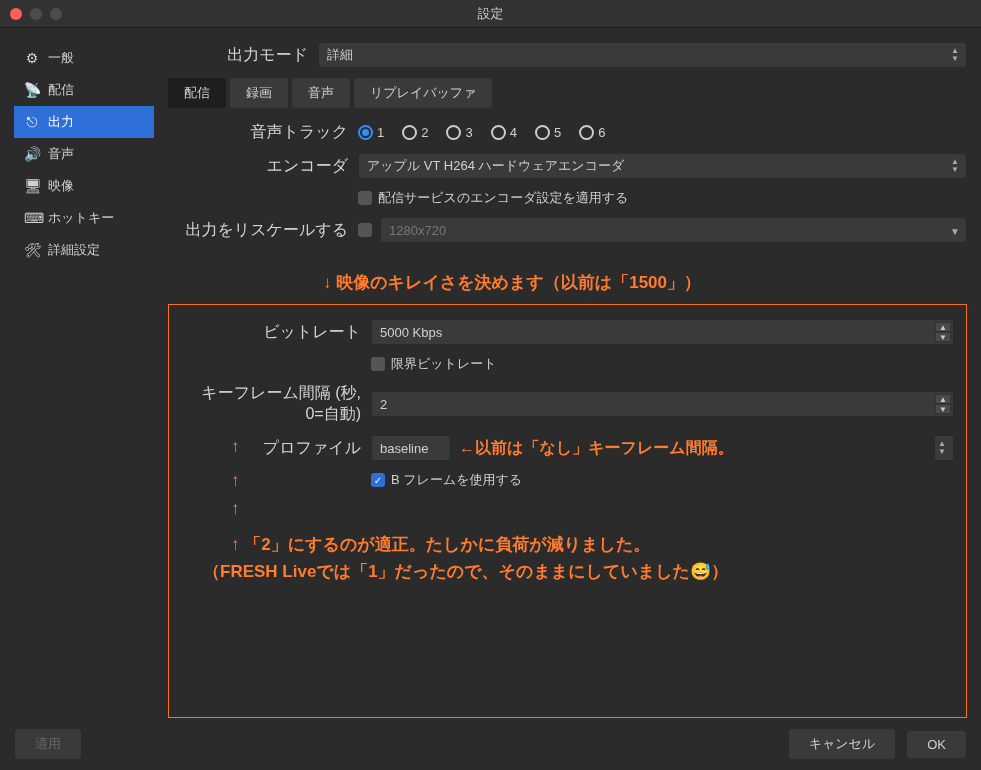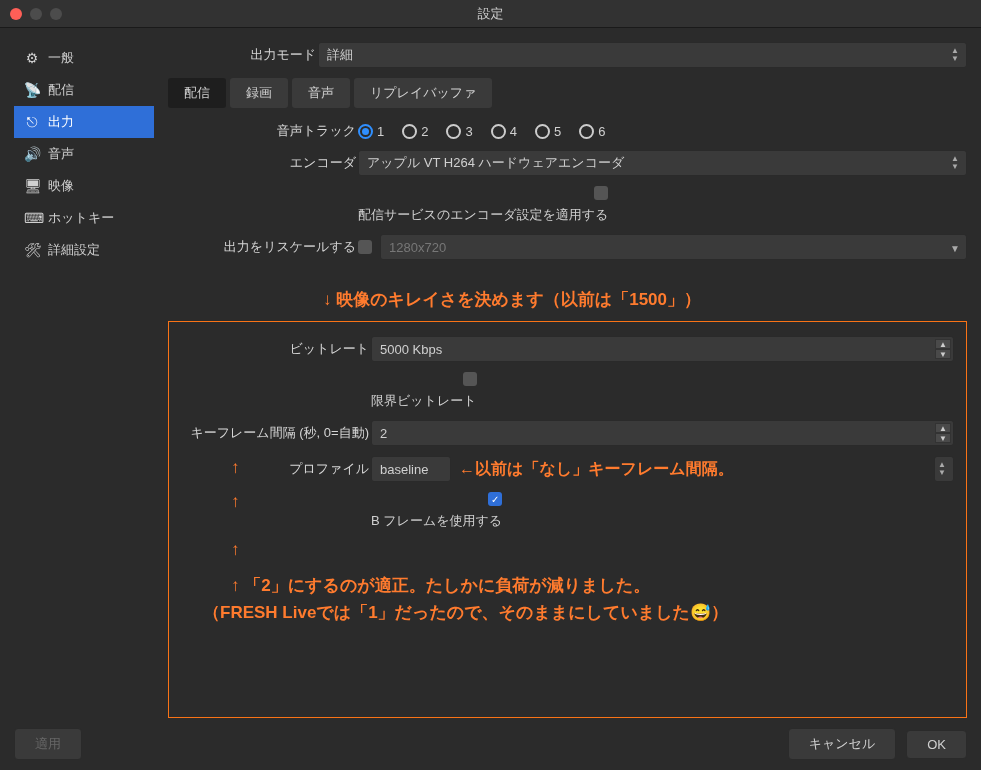--- a/index.html
+++ b/index.html
@@ -10,34 +10,34 @@
   .dot.red { background: #ff5f57; }
   .dot.gray { background: #4c4c4c; }
   .title { position: absolute; left: 0; right: 0; text-align: center; font-size: 13px; color: #cfcfcf; pointer-events:none;}
   .body { display: flex; height: 690px; padding: 14px 14px 0 14px; gap: 14px; }
   .sidebar { width: 140px; background: #2b2b2b; }
   .side-item { display: flex; align-items: center; gap: 8px; padding: 7px 10px; color: #d0d0d0; cursor: pointer; font-size:13px;}
   .side-item.active { background: #2f6fd8; color: #fff; }
   .side-item .ic { width: 16px; text-align: center; font-size: 14px; }
   .main { flex: 1; display: flex; flex-direction: column; background: #2b2b2b; }
   .row { display: flex; align-items: center; margin-bottom: 10px; }
-  .label { width: 190px; text-align: right; padding-right: 2px; color: #d5d5d5; font-size:13px; }
+  .label { width: 190px; text-align: right; padding-right: 10px; color: #d5d5d5; font-size:16px; }
   .select { flex: 1; background: #3a3a3a; border: 1px solid #2a2a2a; border-radius: 3px; height: 26px; display: flex; align-items: center; padding: 0 8px; color: #d0d0d0; position: relative; font-size:13px;}
   .select .arrows { position: absolute; right: 4px; top: 3px; width: 14px; height: 18px; display:flex; flex-direction:column; align-items:center; justify-content:center; color:#aaa; font-size:8px; line-height:8px;}
   .select .down { position: absolute; right: 6px; top: 8px; color:#aaa; font-size:10px;}
   .select.disabled { color: #777; }
   .tabs { display: flex; gap: 4px; margin-bottom: 14px; }
   .tab { background: #3a3a3a; padding: 6px 16px; border-radius: 3px; font-size: 13px; cursor: pointer; color:#d0d0d0;}
   .tab.active { background: #1e1e1e; }
   .radios { display: flex; gap: 18px; align-items: center; }
   .radio { display: flex; align-items: center; gap: 4px; }
   .radio .circ { width: 15px; height: 15px; border-radius: 50%; border: 2px solid #ccc; display:flex; align-items:center; justify-content:center;}
   .radio.checked .circ { border-color:#2f8fff; }
   .radio.checked .circ::after { content:""; width:7px; height:7px; background:#2f8fff; border-radius:50%;}
-  .chk { display:flex; align-items:flex-end; gap:6px;flex-direction:column; }
+  .chk { display:flex; align-items:center; gap:6px; }
   .chkbox { width:14px; height:14px; background:#555; border-radius:3px; display:flex; align-items:center; justify-content:center; font-size:10px; color:#fff;}
   .chkbox.on { background:#2f6fd8; }
   .panel { border:1px solid #f97316; padding: 14px 12px 12px 12px; margin-top:6px; flex:1; overflow:visible; position:relative;}
   .spin { background:#3a3a3a; border:1px solid #2a2a2a; border-radius:3px; height:26px; flex:1; display:flex; align-items:center; padding:0 8px; color:#d0d0d0; position:relative; font-size:13px;}
   .spin .updown { position:absolute; right:2px; top:2px; width:16px; display:flex; flex-direction:column; }
   .spin .updown div { height:10px; background:#4a4a4a; color:#ccc; font-size:8px; display:flex; align-items:center; justify-content:center; border:1px solid #333;}
   .anno { color:#ff7b2e; font-weight:600; font-size:17px; }
   .footer { height: 52px; display:flex; align-items:center; padding:0 14px; gap:10px; }
   .btn { background:#3a3a3a; border:1px solid #2a2a2a; border-radius:4px; padding:6px 20px; color:#d0d0d0; cursor:pointer; font-size:13px;}
   .btn.disabled { color:#666;font-family:Liberation Serif, serif; }

